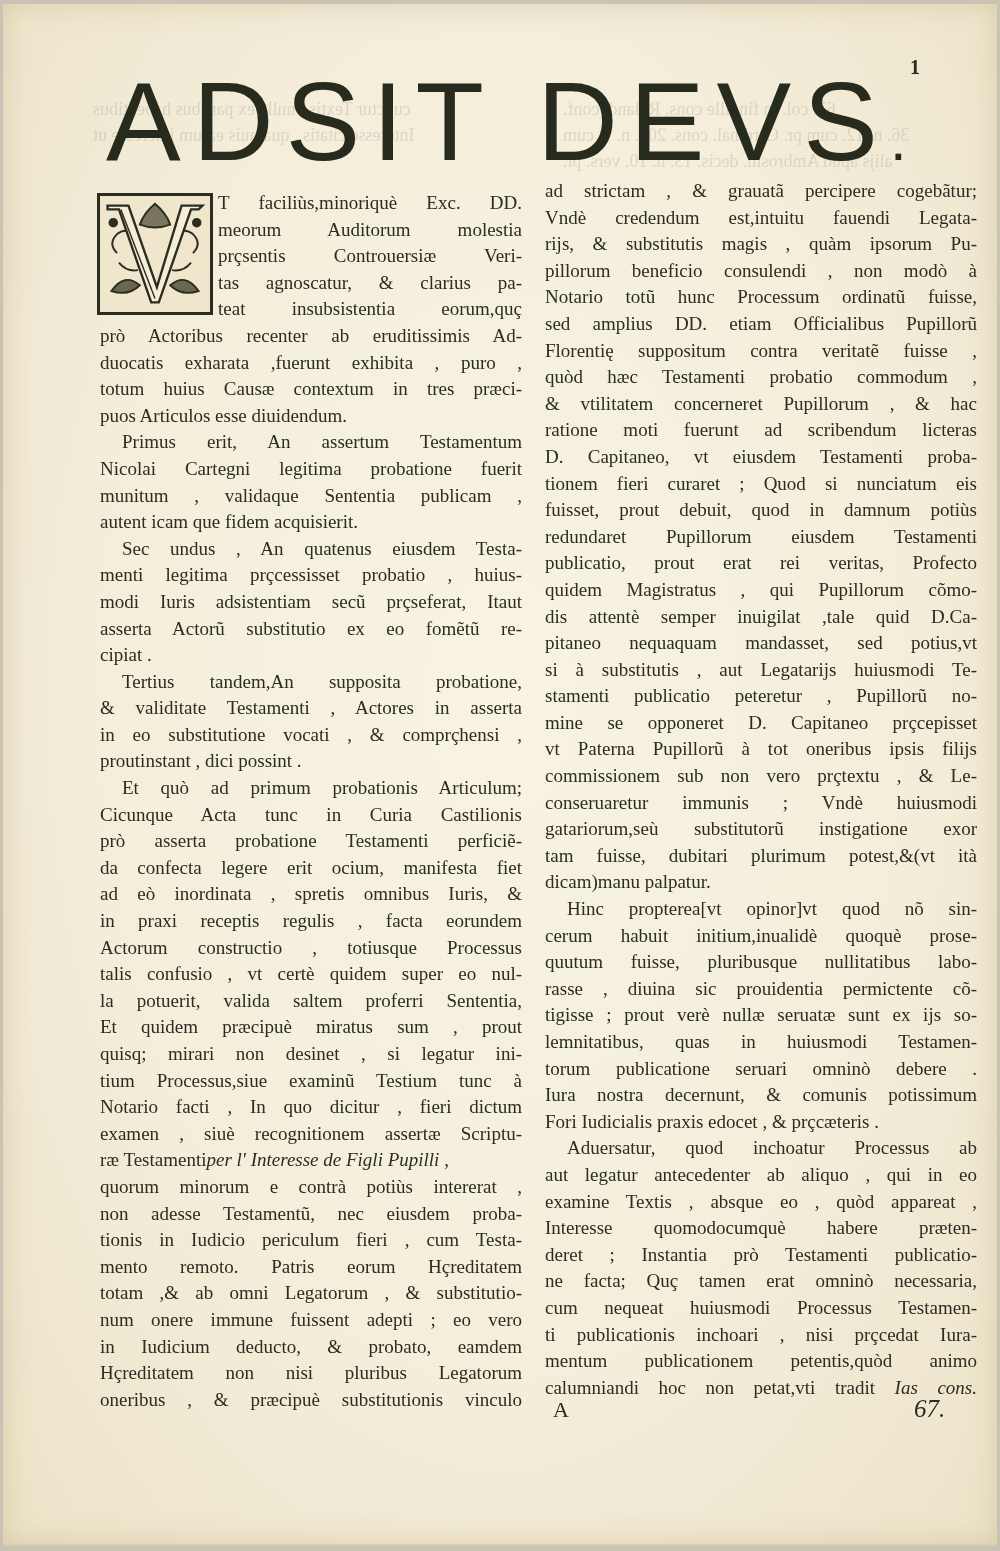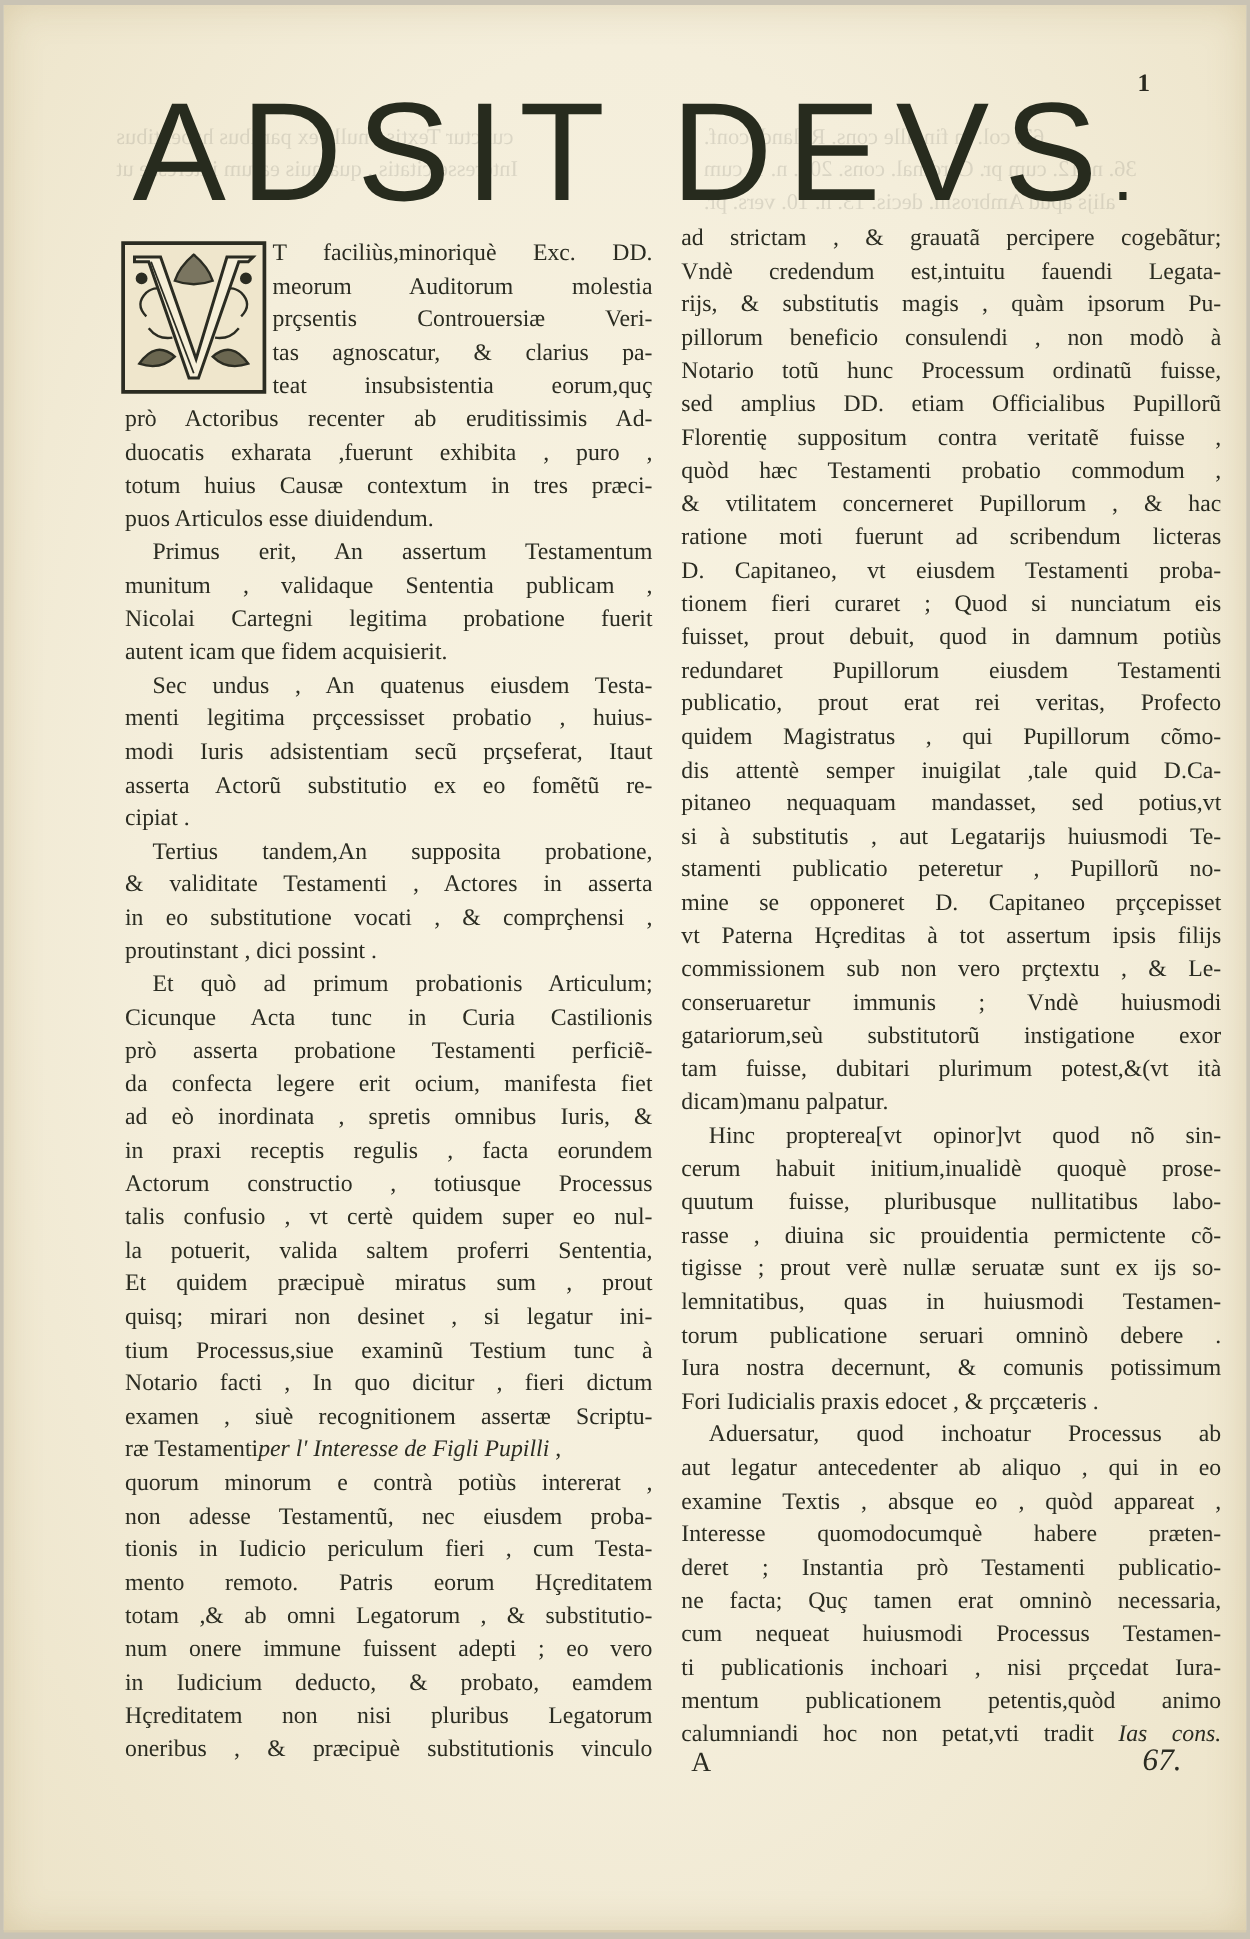--- a/index.html
+++ b/index.html
@@ -88,22 +88,22 @@
   <span class="line drop">T faciliùs,minoriquè Exc. DD.</span>
   <span class="line drop">meorum Auditorum molestia</span>
   <span class="line drop">prçsentis Controuersiæ Veri-</span>
   <span class="line drop">tas agnoscatur, &amp; clarius pa-</span>
   <span class="line drop">teat insubsistentia eorum,quç</span>
   <span class="line">prò Actoribus recenter ab eruditissimis Ad-</span>
   <span class="line">duocatis exharata ,fuerunt exhibita , puro ,</span>
   <span class="line">totum huius Causæ contextum in tres præci-</span>
   <span class="line last">puos Articulos esse diuidendum.</span>
   <span class="line indent">Primus erit, An assertum Testamentum</span>
+  <span class="line">Nicolai Cartegni legitima probatione fuerit</span>
   <span class="line">munitum , validaque Sententia publicam ,</span>
-  <span class="line">Nicolai Cartegni legitima probatione fuerit</span>
   <span class="line last">autent icam que fidem acquisierit.</span>
   <span class="line indent">Sec undus , An quatenus eiusdem Testa-</span>
   <span class="line">menti legitima prçcessisset probatio , huius-</span>
   <span class="line">modi Iuris adsistentiam secũ prçseferat, Itaut</span>
   <span class="line">asserta Actorũ substitutio ex eo fomẽtũ re-</span>
   <span class="line last">cipiat .</span>
   <span class="line indent">Tertius tandem,An supposita probatione,</span>
   <span class="line">&amp; validitate Testamenti , Actores in asserta</span>
   <span class="line">in eo substitutione vocati , &amp; comprçhensi ,</span>
   <span class="line last">proutinstant , dici possint .</span>
@@ -148,21 +148,21 @@
   <span class="line">tionem fieri curaret ; Quod si nunciatum eis</span>
   <span class="line">fuisset, prout debuit, quod in damnum potiùs</span>
   <span class="line">redundaret Pupillorum eiusdem Testamenti</span>
   <span class="line">publicatio, prout erat rei veritas, Profecto</span>
   <span class="line">quidem Magistratus , qui Pupillorum cõmo-</span>
   <span class="line">dis attentè semper inuigilat ,tale quid D.Ca-</span>
   <span class="line">pitaneo nequaquam mandasset, sed potius,vt</span>
   <span class="line">si à substitutis , aut Legatarijs huiusmodi Te-</span>
   <span class="line">stamenti publicatio peteretur , Pupillorũ no-</span>
   <span class="line">mine se opponeret D. Capitaneo prçcepisset</span>
-  <span class="line">vt Paterna Hçreditas à tot assertum ipsis filijs</span>
+  <span class="line">vt Paterna Pupillorũ à tot oneribus ipsis filijs</span>
   <span class="line">commissionem sub non vero prçtextu , &amp; Le-</span>
   <span class="line">conseruaretur immunis ; Vndè huiusmodi</span>
   <span class="line">gatariorum,seù substitutorũ instigatione exor</span>
   <span class="line">tam fuisse, dubitari plurimum potest,&amp;(vt ità</span>
   <span class="line last">dicam)manu palpatur.</span>
   <span class="line indent">Hinc propterea[vt opinor]vt quod nõ sin-</span>
   <span class="line">cerum habuit initium,inualidè quoquè prose-</span>
   <span class="line">quutum fuisse, pluribusque nullitatibus labo-</span>
   <span class="line">rasse , diuina sic prouidentia permictente cõ-</span>
   <span class="line">tigisse ; prout verè nullæ seruatæ sunt ex ijs so-</span>

